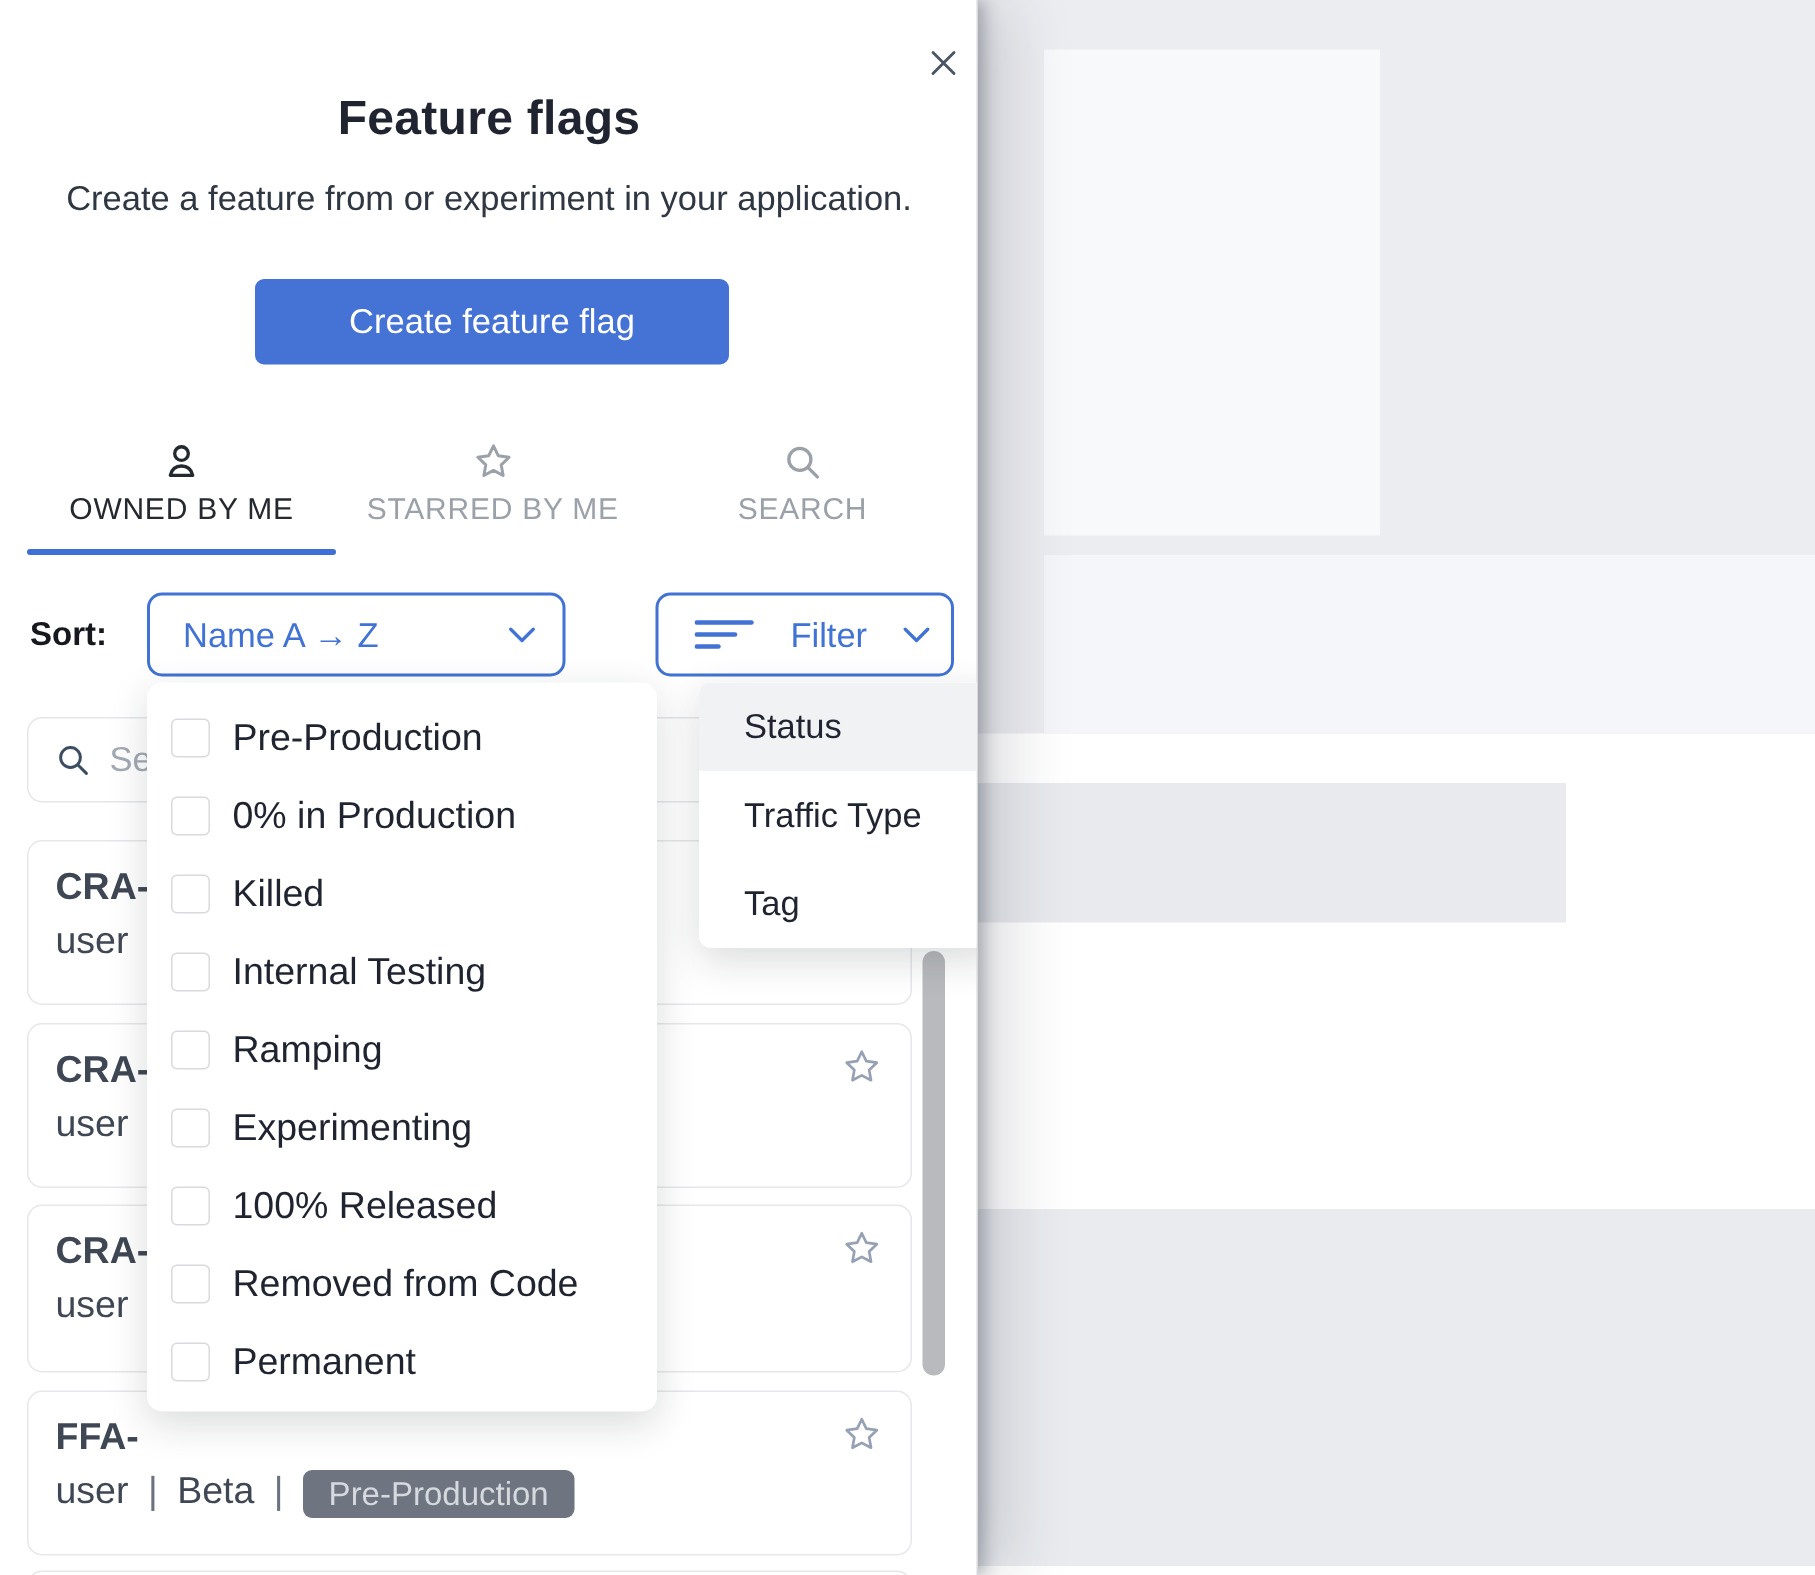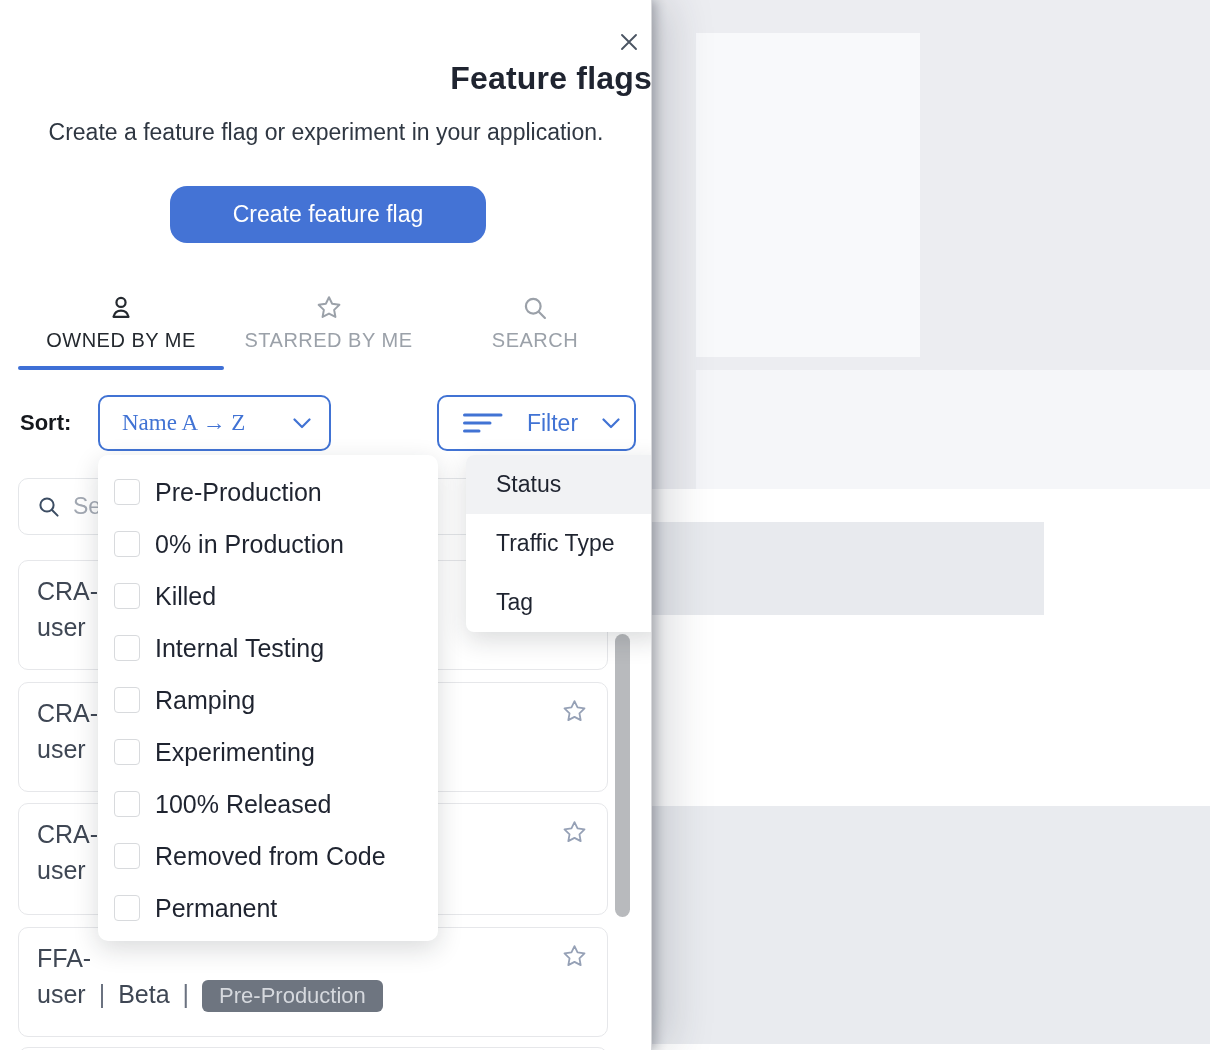--- a/index.html
+++ b/index.html
@@ -15,63 +15,63 @@
   .bg-block-d { position:absolute; left:0; top:806px; width:558px; height:238px; background:#e9ebef; }
 
   
   .panel { position:absolute; left:0; top:0; width:652px; height:1050px; background:#ffffff;
     border-right:1px solid #d7d8db; box-shadow:4px 0 10px rgba(40,45,60,.30), 18px 0 42px rgba(40,45,60,.18);
     overflow:hidden; z-index:10; }
 
   .close-btn { position:absolute; left:616px; top:29px; width:26px; height:26px; cursor:pointer;
     display:flex; align-items:center; justify-content:center; }
 
-  .panel-title { position:absolute; left:0; top:60px; width:652px; text-align:right;
+  .panel-title { position:absolute; left:0; top:60px; width:652px; text-align:center;
     font-size:32px; font-weight:700; color:#1f2430; letter-spacing:.2px; }
   .panel-subtitle { position:absolute; left:0; top:119px; width:652px; text-align:center;
     font-size:23px; color:#2f3742; }
 
   .cta-btn { position:absolute; left:170px; top:186px; width:316px; height:57px;
-    background:#4473d5; border:none; border-radius:17px; color:#ffffff; font-size:23px;
+    background:#4473d5; border:none; border-radius:6px; color:#ffffff; font-size:23px;
     font-family:inherit; cursor:pointer; }
 
   
   .tab { position:absolute; top:294px; display:flex; flex-direction:column; align-items:center;
     gap:7px; cursor:pointer; }
   .tab-1 { left:18px;  width:206px; }
   .tab-2 { left:233px; width:191px; }
   .tab-3 { left:445px; width:180px; }
   .tab-label { font-size:20px; letter-spacing:.5px; white-space:nowrap; }
   .tab.active .tab-label { color:#24292f; }
   .tab:not(.active) .tab-label { color:#9ba1a9; }
   .tab-underline { position:absolute; left:18px; top:366px; width:206px; height:4px;
     background:#3e6fd6; border-radius:2px; }
 
   
   .sort-label { position:absolute; left:20px; top:410px; font-size:22px; font-weight:700; color:#15181d; }
   .select-box { position:absolute; top:395px; height:56px; border:2px solid #4173d4; border-radius:10px;
     background:#ffffff; display:flex; align-items:center; cursor:pointer; color:#4173d4; }
-  .sort-box { left:98px; width:233px; padding:0 18px 0 22px; justify-content:space-between;font-family:Liberation Serif, serif; }
+  .sort-box { left:98px; width:279px; padding:0 18px 0 22px; justify-content:space-between; }
   .filter-box { left:437px; width:199px; padding:0 14px 0 24px; gap:14px; }
   .select-text { font-size:23px; color:#4173d4; white-space:nowrap; }
   .filter-text { flex:1; text-align:center; }
 
   
   .search-wrap { position:absolute; left:18px; top:478px; width:590px; height:57px;
     border:1.5px solid #e4e6e9; border-radius:10px; background:#fff; display:flex; align-items:center;
     padding:0 16px 0 18px; gap:12px; }
   .search-wrap input { border:none; outline:none; flex:1; font-size:23px; font-family:inherit; color:#3f4754; }
   .search-wrap input::placeholder { color:#a3a9b3; }
 
   
   .card { position:absolute; left:18px; width:590px; height:110px; background:#fff;
     border:1.5px solid #e6e7ea; border-radius:10px; }
   .card-1 { top:560px; } .card-2 { top:682px; } .card-3 { top:803px; height:112px; }
   .card-4 { top:927px; } .card-5 { top:1047px; height:30px; }
-  .card .flag-name { position:absolute; left:18px; top:16px; font-size:25px; color:#3f4754; }
+  .card .flag-name { position:absolute; left:18px; top:16px; font-size:25px; color:#3f4754;font-weight:bold; }
   .card .flag-meta { position:absolute; left:18px; top:52px; display:flex; align-items:flex-start;
     gap:13px; font-size:25px; color:#3f4754; white-space:nowrap; }
   .meta-sep { color:#6b7280; }
   .badge { background:#6e7580; color:#d6d9de; font-size:22px; line-height:32px;
     padding:0 17px; border-radius:6px; }
   .star-btn { position:absolute; right:19px; top:15px; width:27px; height:27px; cursor:pointer; }
 
   
   .scroll-thumb { position:absolute; left:615px; top:634px; width:15px; height:283px;
     background:#b8babd; border-radius:8px; }
@@ -105,21 +105,21 @@
 
 <div class="panel">
 
   <div class="close-btn">
     <svg width="20" height="20" viewBox="0 0 20 20">
       <path d="M3 3 L17 17 M17 3 L3 17" stroke="#4b5563" stroke-width="1.9" stroke-linecap="round" fill="none"></path>
     </svg>
   </div>
 
   <div class="panel-title">Feature flags</div>
-  <div class="panel-subtitle">Create a feature flag or experiment in your application.</div>
+  <div class="panel-subtitle">Create a feature from or experiment in your application.</div>
 
   <button class="cta-btn">Create feature flag</button>
 
   <div class="tab tab-1 active">
     <span>
       <svg width="28" height="28" viewBox="0 0 24 24" fill="none">
         <circle cx="12" cy="7.2" r="3.9" stroke="#24292f" stroke-width="1.9"></circle>
         <path d="M5.6 19.6 c0.8-3.4 3.3-5.3 6.4-5.3 s5.6 1.9 6.4 5.3 z" stroke="#24292f" stroke-width="1.9" stroke-linejoin="round"></path>
       </svg>
     </span>

